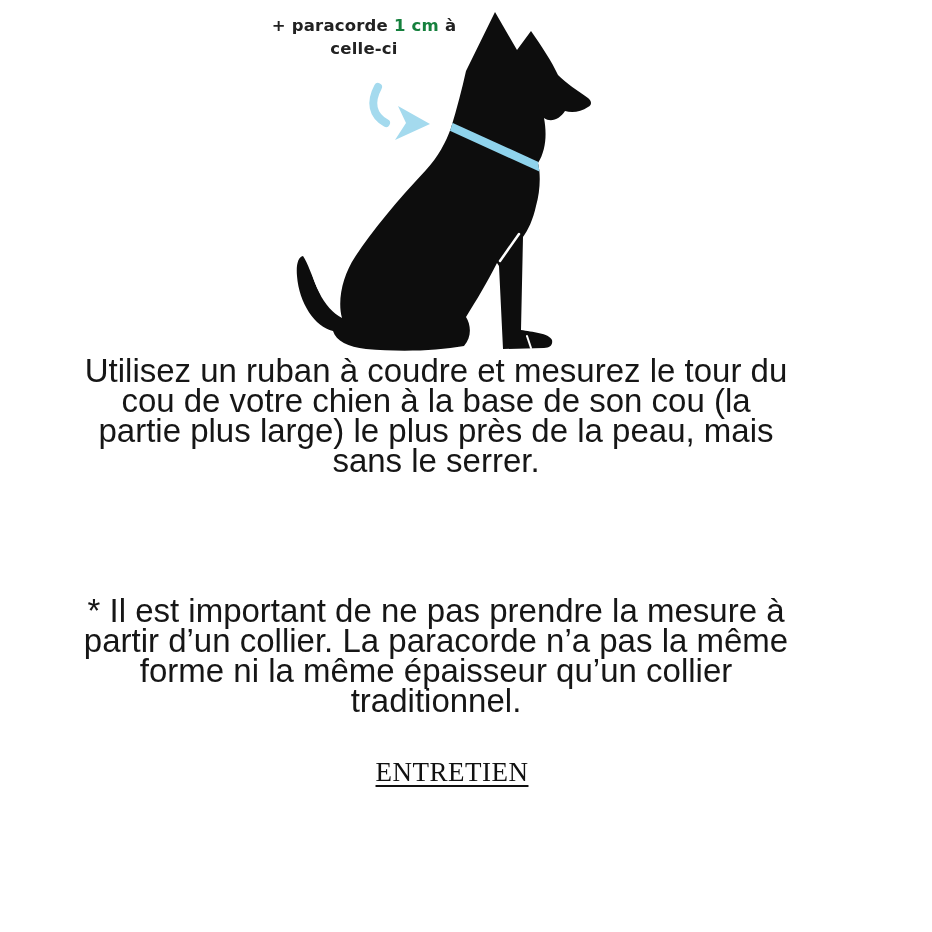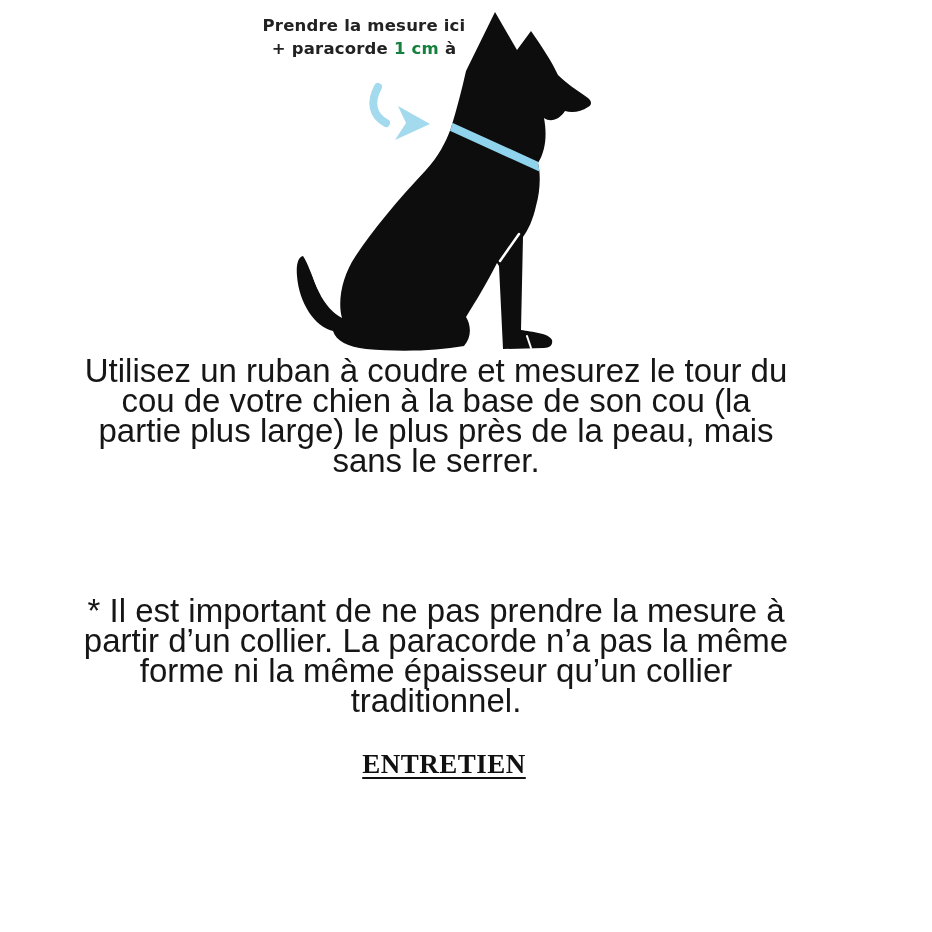--- a/index.html
+++ b/index.html
@@ -42,28 +42,28 @@
   }
   .p1{top:356px;}
   .p2{top:486px;}
   .p3{top:596px;}
   .p4{top:807px;}
   .care-heading{
     position:absolute;
     left:440px;top:745px;
     transform:translateX(-50%);
     font-family:"Liberation Serif", serif;
-    font-weight:bold;
+    font-weight:normal;
     font-size:27px;
     letter-spacing:0.5px;
     color:#111111;
     text-decoration:underline;
     text-decoration-thickness:2px;
     text-underline-offset:4px;
-    margin:4px;
+    margin:12px;
     white-space:nowrap;
   }
 </style>
 </head>
 <body>
 
 <div class="page">
 
   <div class="illustration">
 
@@ -128,22 +128,22 @@
       <path d="M519,234 L500,261" stroke="#ffffff" stroke-width="2.5" fill="none" stroke-linecap="round"></path>
       <path d="M527,336 L531,348" stroke="#ffffff" stroke-width="2" fill="none" stroke-linecap="round"></path>
 
       <line x1="445" y1="124" x2="546" y2="170" stroke="#8fd3ec" stroke-width="8.5" clip-path="url(#dogclip)"></line>
 
       <path d="M378,87 C370,102 372,115 386,123" stroke="#a4daee" stroke-width="8" fill="none" stroke-linecap="round"></path>
       <path d="M430,124 L398,106 L406,123 L395,140 Z" fill="#a4daee"></path>
     </svg>
 
     <div class="annotation">
-      <div>Prendre la mesure ici</div>
       <div><span>+ paracorde </span><span class="accent">1 cm</span><span> à</span></div>
+      <div>celle-ci</div>
     </div>
   </div>
 
   <p class="body-text p1">Utilisez un ruban à coudre et mesurez le tour du
 cou de votre chien à la base de son cou (la
 partie plus large) le plus près de la peau, mais
 sans le serrer.</p>
 
 
   <p class="body-text p3">* Il est important de ne pas prendre la mesure à

